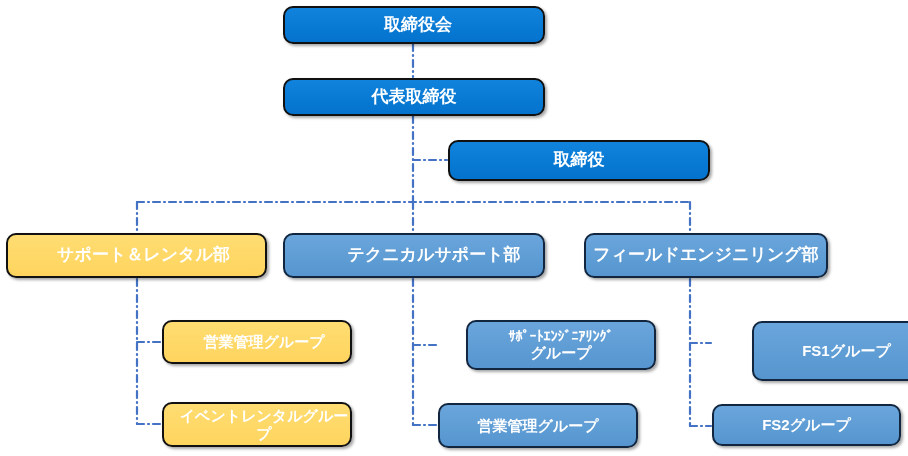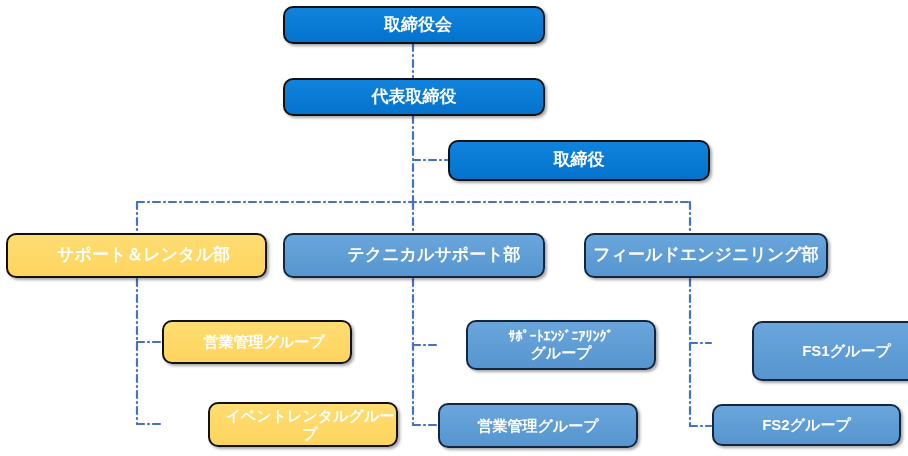--- a/index.html
+++ b/index.html
@@ -92,21 +92,21 @@
   </div>
 
   <div class="box lightblue dept" style="left:584px;top:233px;width:244px;height:45px;justify-content:center;">
     <span>フィールドエンジニリング部</span>
   </div>
 
   <div class="box yellow group" style="left:162px;top:320px;width:190px;height:44px;">
     <span>営業管理グループ</span>
   </div>
 
-  <div class="box yellow group" style="left:162px;top:402px;width:190px;height:45px;margin-left:46px;">
+  <div class="box yellow group" style="left:162px;top:402px;width:190px;height:45px;">
     <span>イベントレンタルグループ</span>
   </div>
 
   <div class="box lightblue group" style="left:438px;top:320px;width:190px;height:50px;margin-left:28px;">
     <span class="twoline">
       <span class="line1">ｻﾎﾟｰﾄｴﾝｼﾞﾆｱﾘﾝｸﾞ</span>
       <span>グループ</span>
     </span>
   </div>
 

